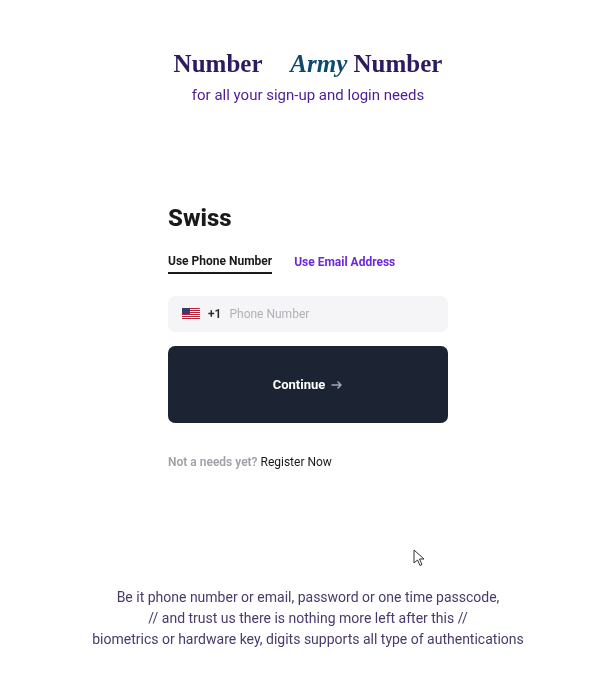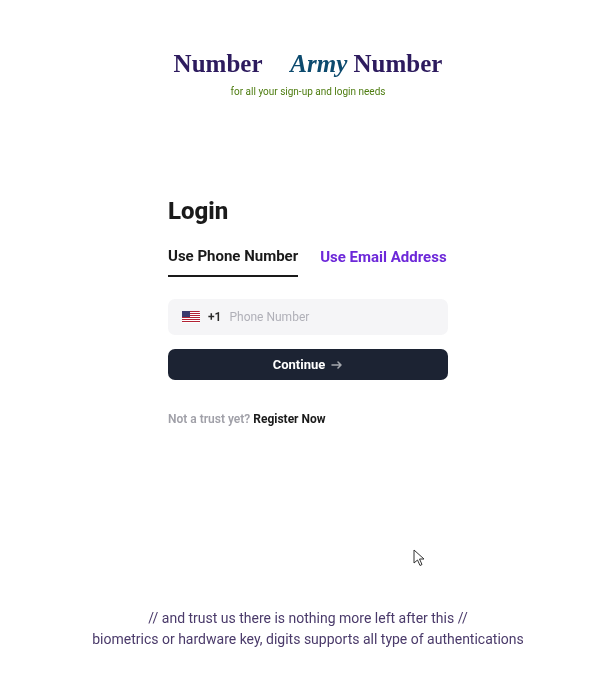--- a/index.html
+++ b/index.html
@@ -27,44 +27,44 @@
       margin-bottom: 8px;
       font-family: Georgia, 'Times New Roman', serif;
     }
     .hero-title .emphasis {
       font-style: italic;
       color: #0c4a6e;
       font-weight: 600;
       margin-left: 22px;
     }
     .hero-subtitle {
-      font-size: 10px;
-      color: #4d7c0f;
+      font-size: 15px;
+      color: #4c1d95;
       margin-bottom: 100px;
     }
     .login-card {
       width: 280px;
       text-align: left;
     }
     .login-heading {
       font-size: 24px;
       font-weight: 800;
       color: #1a1a1a;
       margin-bottom: 22px;
     }
     .tabs {
       display: flex;
       gap: 22px;
       margin-bottom: 22px;
     }
     .tab {
-      font-size: 15px;
+      font-size: 12px;
       font-weight: 700;
       cursor: pointer;
-      padding-bottom: 10px;
+      padding-bottom: 4px;
       border: none;
       background: none;
       font-family: inherit;
     }
     .tab.active {
       color: #1a1a1a;
       border-bottom: 2.5px solid #1a1a1a;
     }
     .tab.inactive {
       color: #6d28d9;
@@ -125,42 +125,42 @@
     }
     .phone-input::placeholder {
       color: #b0b0b8;
     }
     .continue-btn {
       width: 100%;
       background: #1c2333;
       color: #fff;
       border: none;
       border-radius: 7px;
-      padding: 8px;
+      padding: 31px;
       font-size: 13px;
       font-weight: 700;
       cursor: pointer;
       display: flex;
       align-items: center;
       justify-content: center;
       gap: 6px;
       font-family: inherit;
     }
     .arrow-icon {
       opacity: 0.6;
     }
     .footer-text {
       margin-top: 32px;
       font-size: 12px;
       color: #a0a0a8;
       font-weight: 600;
     }
     .footer-text .register-link {
       color: #1a1a1a;
-      font-weight: 700;
+      font-weight: 400;
       cursor: pointer;
     }
     .cursor {
       position: absolute;
       left: 413px;
       top: 549px;
       pointer-events: none;
     }
     .bottom-text {
       position: absolute;
@@ -177,46 +177,47 @@
 </head>
 <body>
 
 <div class="container">
   <h1 class="hero-title">
     <span>Number </span><span class="emphasis">Army</span><span> Number</span>
   </h1>
   <p class="hero-subtitle">for all your sign-up and login needs</p>
 
   <div class="login-card">
-    <h2 class="login-heading">Login</h2>
+    <h2 class="login-heading">Swiss</h2>
 
     <div class="tabs">
       <button class="tab active">Use Phone Number</button>
       <button class="tab inactive">Use Email Address</button>
     </div>
 
     <div class="input-group">
       <span class="flag"></span>
       <span class="country-code">+1</span>
       <input class="phone-input" type="text" placeholder="Phone Number" style="">
     </div>
 
     <button class="continue-btn">
       <span>Continue</span>
       <svg class="arrow-icon" width="12" height="10" viewBox="0 0 12 10" fill="none">
         <path d="M1 5h9M7 2l3 3-3 3" stroke="#fff" stroke-width="1.5" stroke-linecap="round" stroke-linejoin="round"></path>
       </svg>
     </button>
 
     <p class="footer-text">
-      <span>Not a trust yet? </span><span class="register-link">Register Now</span>
+      <span>Not a needs yet? </span><span class="register-link">Register Now</span>
     </p>
   </div>
 </div>
 
 <svg class="cursor" width="14" height="18" viewBox="0 0 14 18">
   <path d="M1 1l0 13 3.5-3 2.5 5.5 2-1-2.5-5.5 4.5 0z" fill="#fff" stroke="#333" stroke-width="1"></path>
 </svg>
 
 <div class="bottom-text">
+  <div>Be it phone number or email, password or one time passcode,</div>
   <div>// and trust us there is nothing more left after this //</div>
   <div>biometrics or hardware key, digits supports all type of authentications</div>
 </div>
 
 </body></html>

